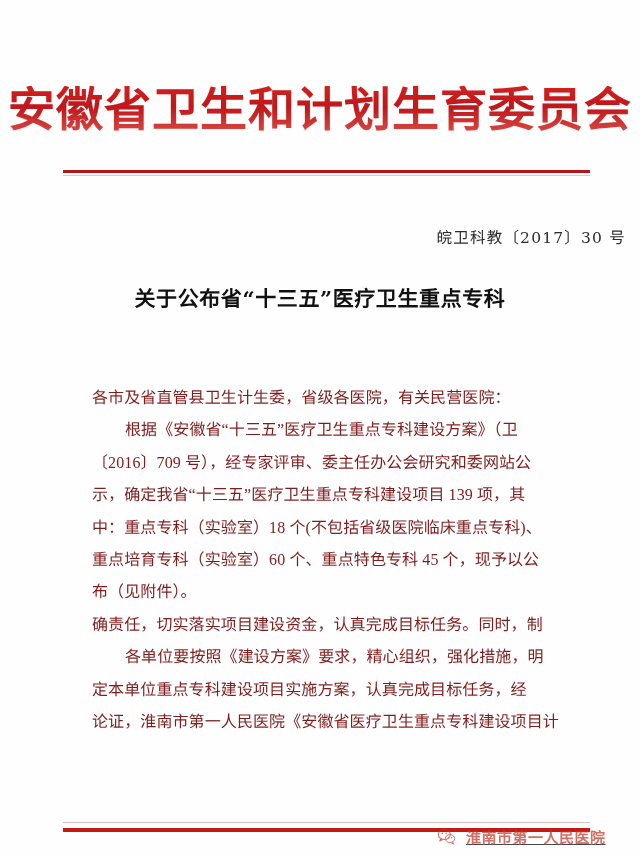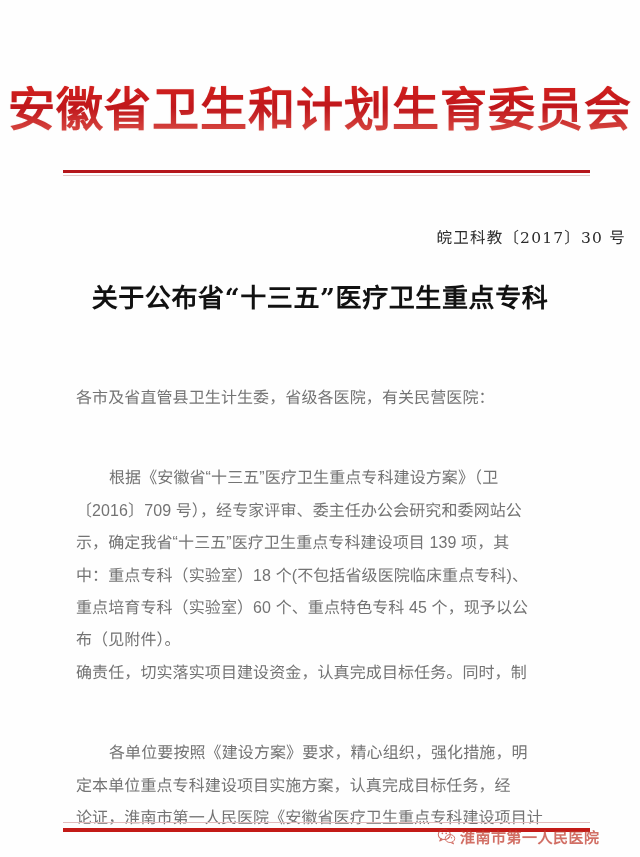--- a/index.html
+++ b/index.html
@@ -95,50 +95,49 @@
 
   
   .doc-title {
     position: absolute;
     top: 282px;
     left: 88px;
     width: 464px;
     text-align: center;
     font-family: "DejaVu Serif", "Liberation Serif", serif;
     font-weight: bold;
-    font-size: 26px;
+    font-size: 21px;
     line-height: 33px;
     color: #111111;
     letter-spacing: 0.6px;
   }
   .doc-title .tline {
     display: block;
     white-space: nowrap;
   }
 
   
   .body-text {
     position: absolute;
     top: 382px;
-    left: 76px;
+    left: 92px;
     width: 470px;
-    font-family: Liberation Sans, sans-serif;
+    font-family: Liberation Serif, serif;
     font-size: 16px;
-    color: #737373;
+    color: #7f1d1d;
   }
   .body-line {
     display: block;
     height: 32.4px;
     line-height: 32.4px;
     white-space: nowrap;
     letter-spacing: 0.1px;
   }
   .body-line.indent {
     text-indent: 33px;
-    margin-top: 48px;
   }
 
   
   .footer-rule-wrap {
     position: absolute;
     top: 822px;
     left: 63px;
     width: 527px;
     height: 10px;
   }
@@ -159,22 +158,23 @@
     background: #c31a17;
   }
 
   .watermark {
     position: absolute;
     top: 823px;
     left: 437px;
     height: 26px;
     display: flex;
     align-items: center;
-    gap: 4px;
+    gap: 10px;
     opacity: 0.72;
+    text-decoration: underline;
   }
   .wechat-mark {
     width: 19px;
     height: 19px;
     flex: 0 0 auto;
   }
   .watermark-label {
     font-family: "DejaVu Sans", "Liberation Sans", sans-serif;
     font-size: 15px;
     font-weight: bold;

